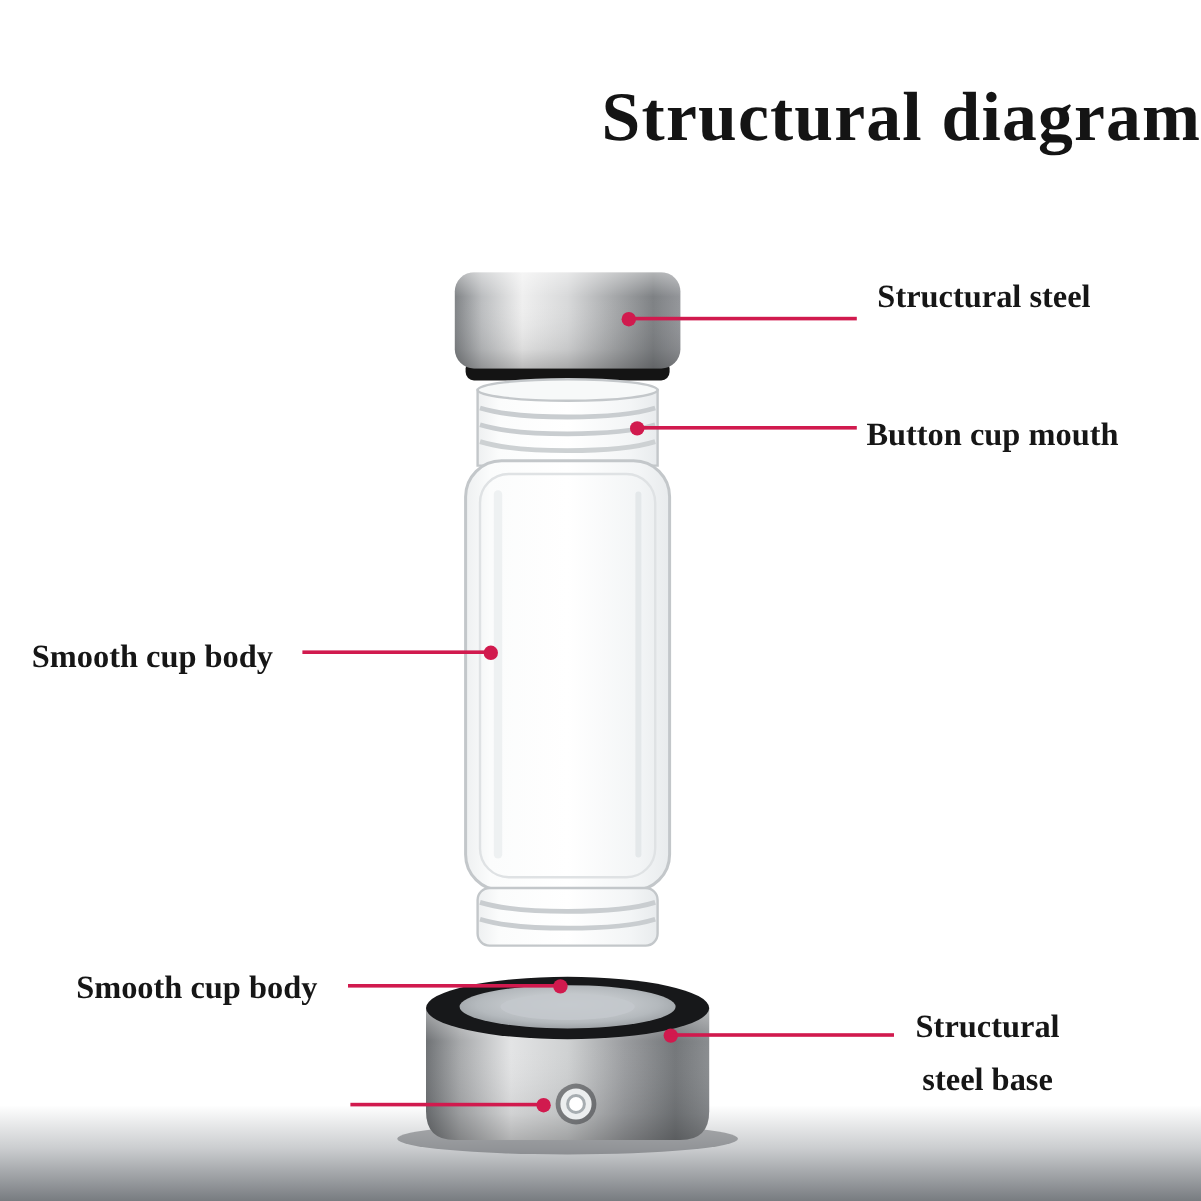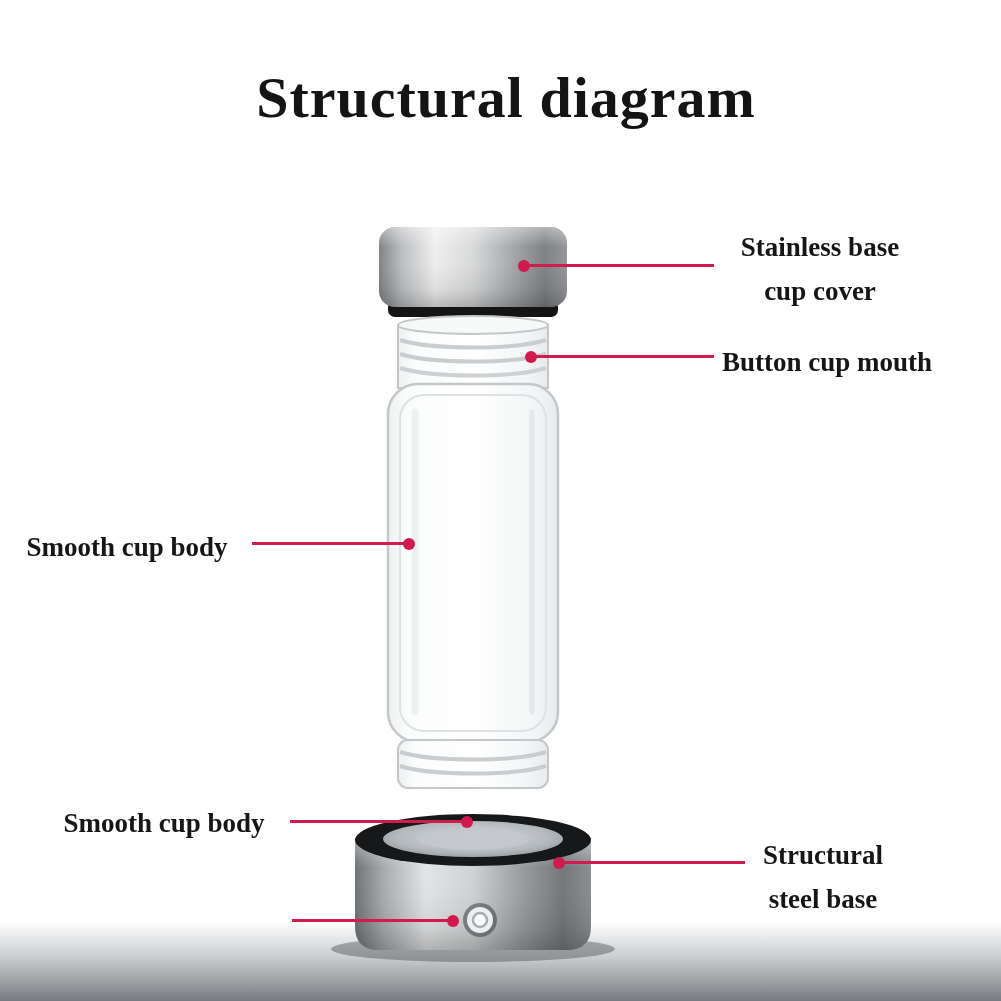--- a/index.html
+++ b/index.html
@@ -1,20 +1,20 @@
 <!DOCTYPE html>
 <html style="--callout: #d11a4e; --title-color: #141414; --label-color: #161616;"><head>
 <meta charset="utf-8">
 <style>
   * { margin:0; padding:0; box-sizing:border-box; }
   html,body { width:1001px; height:1001px; background:#ffffff; overflow:hidden;
               font-family:"Liberation Serif","DejaVu Serif",serif; }
   .stage { position:relative; width:1001px; height:1001px; background:#ffffff; }
 
-  .title { position:absolute; top:64px; left:0; width:100%; text-align:center;
+  .title { position:absolute; top:64px; left:0; width:100%; text-align:right;
            font-size:58px; font-weight:700; letter-spacing:1px;
            color:var(--title-color,#141414);padding-left:11px; }
 
   .floor { position:absolute; left:0; bottom:0; width:100%; height:80px;
            background:linear-gradient(to bottom,
              rgba(146,151,156,0) 0%,
              rgba(139,144,149,0.45) 45%,
              rgba(112,116,121,0.95) 100%); z-index:1; }
 
   svg.bottle { position:absolute; left:0; top:0; z-index:2; }
@@ -116,22 +116,21 @@
     <g>
       <circle cx="480" cy="920" r="17" fill="#3a3d40" opacity="0.55"></circle>
       <circle cx="480" cy="920" r="13" fill="#eceeef"></circle>
       <circle cx="480" cy="920" r="7" fill="#ffffff" stroke="#a7adb1" stroke-width="2.5"></circle>
     </g>
   </svg>
 
   <div class="callout-dot" style="left:518px; top:260px;"></div>
   <div class="callout-line" style="left:524px; top:264px; width:190px;"></div>
   <div class="callout-label center" style="left:712px; top:226px; width:216px;">
-    <div>Stainless base</div>
-    <div>cup cover</div>
+    <div>Structural steel</div>
   </div>
 
   <div class="callout-dot" style="left:525px; top:351px;"></div>
   <div class="callout-line" style="left:531px; top:355px; width:183px;"></div>
   <div class="callout-label" style="left:722px; top:341px;">Button cup mouth</div>
 
   <div class="callout-label center" style="left:6px; top:526px; width:242px;">Smooth cup body</div>
   <div class="callout-line" style="left:252px; top:542px; width:152px;"></div>
   <div class="callout-dot" style="left:403px; top:538px;"></div>
 

